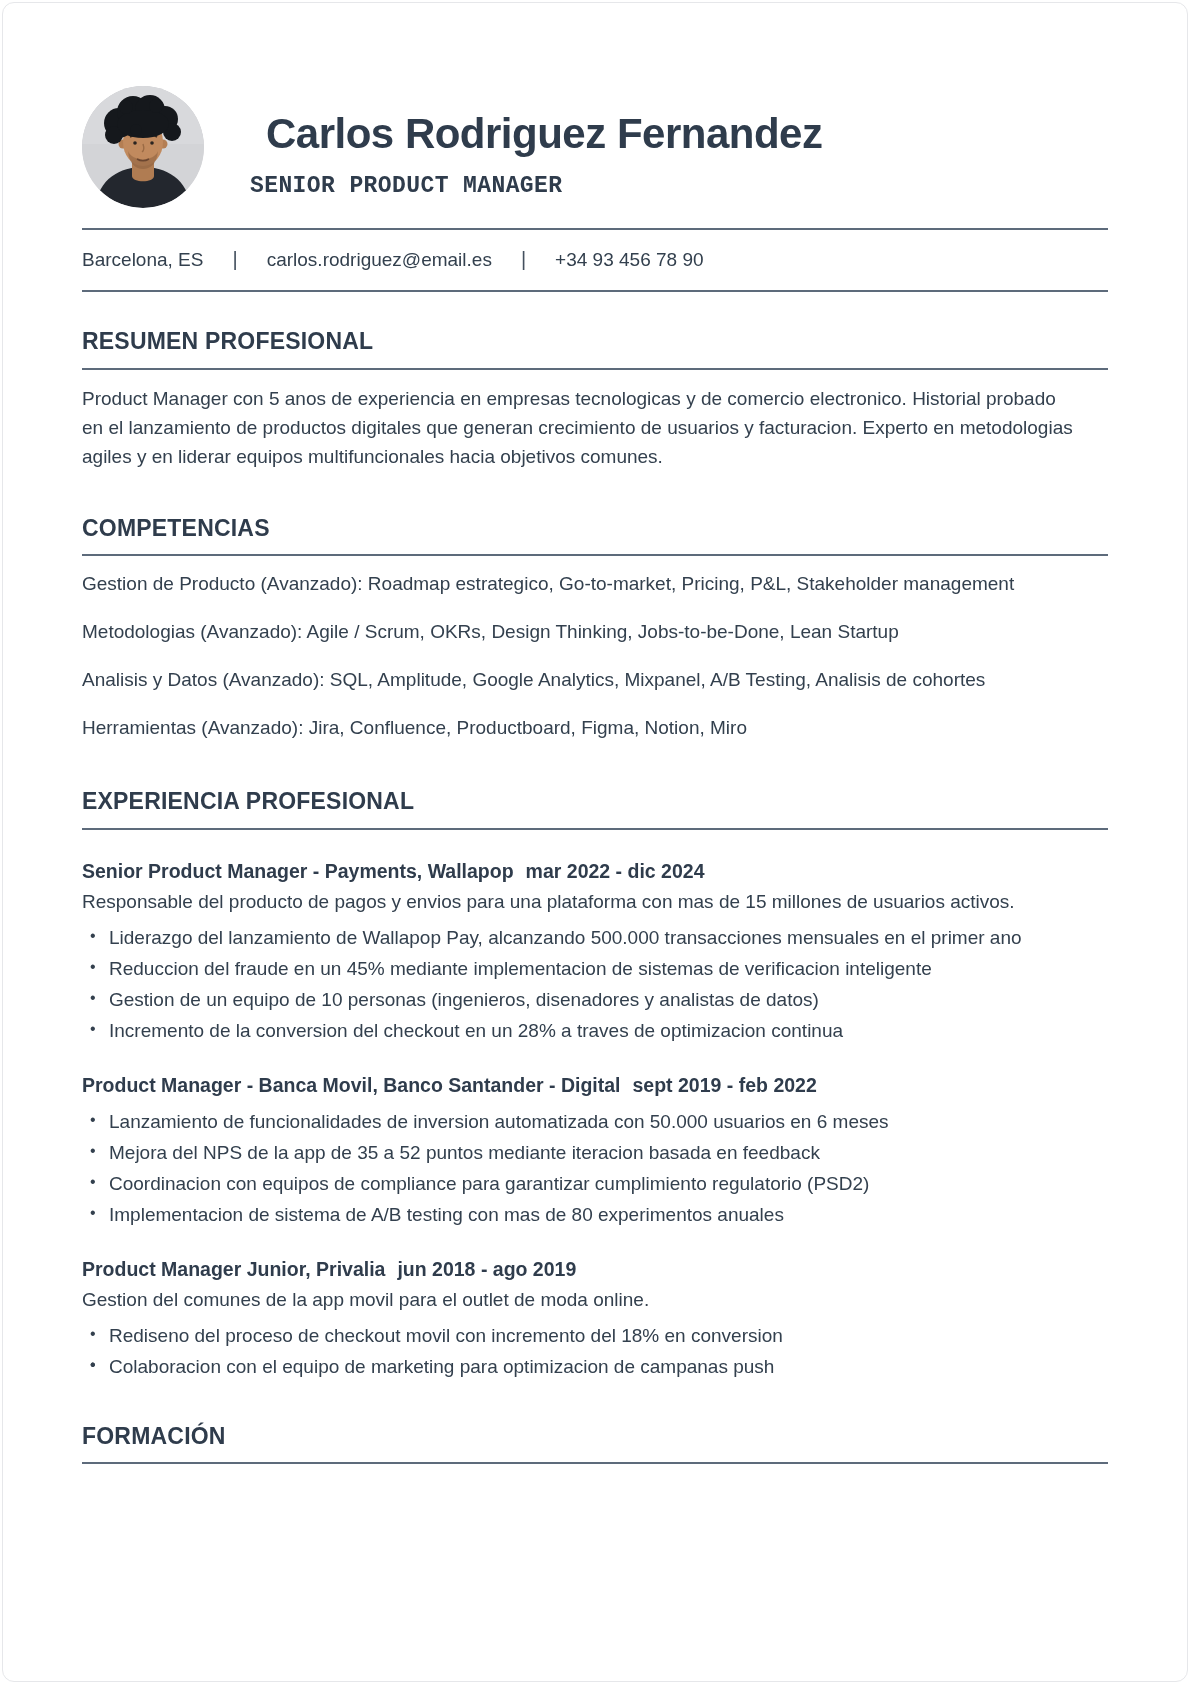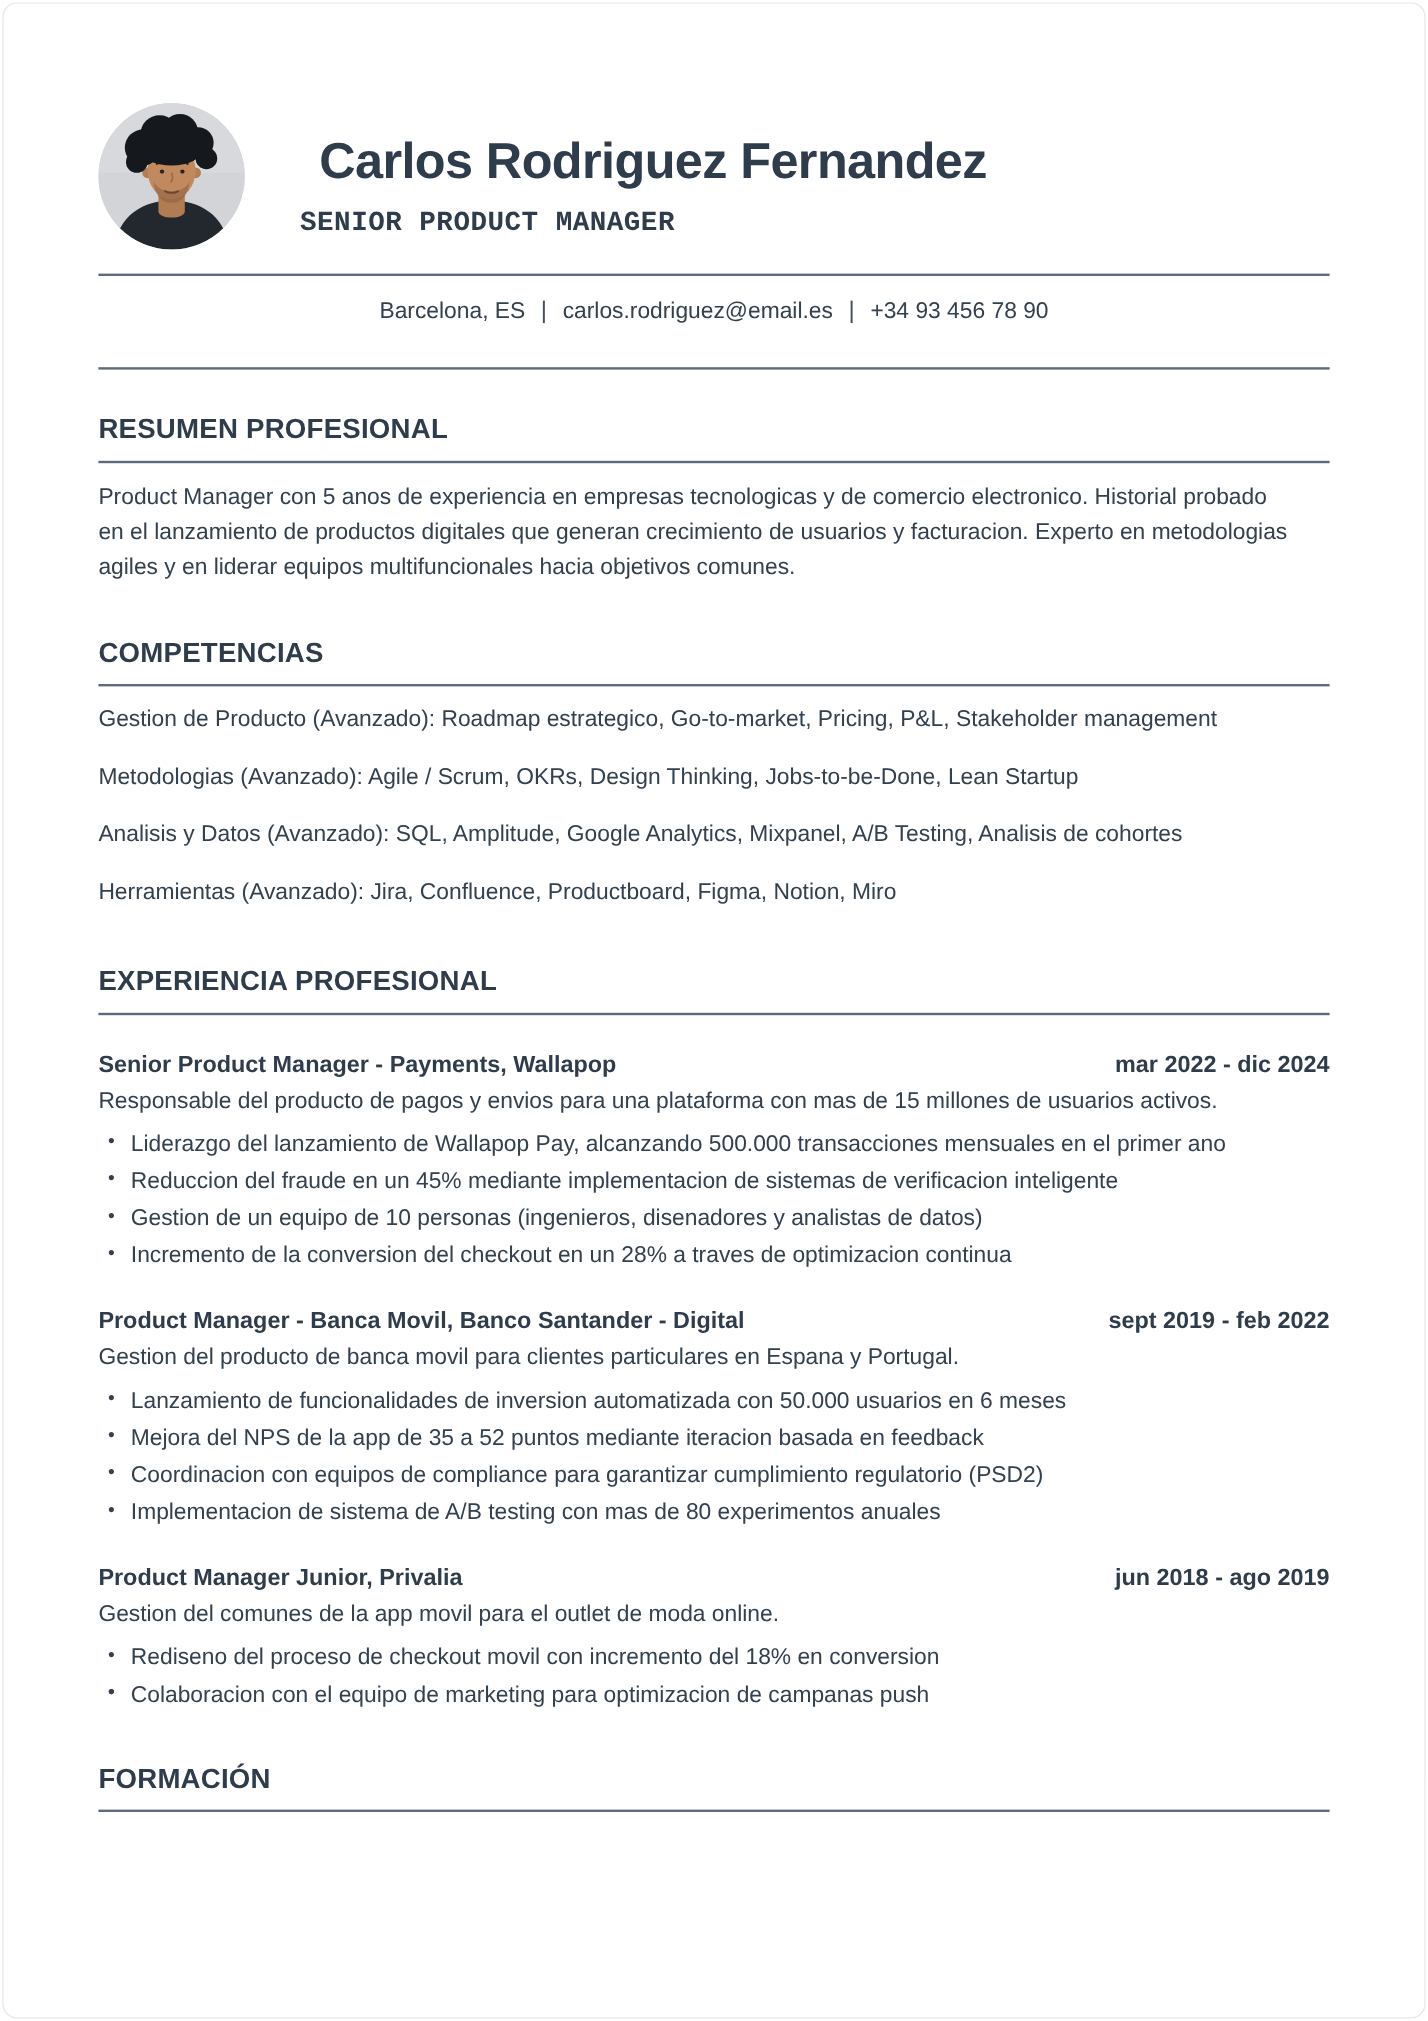--- a/index.html
+++ b/index.html
@@ -13,40 +13,40 @@
   
   .header{display:flex;align-items:center;gap:46px;padding-top:86px;}
   .avatar{width:122px;height:122px;border-radius:50%;overflow:hidden;flex:0 0 auto;background:#d3d4d7;}
   .candidate-name{font-size:42px;font-weight:bold;letter-spacing:-0.5px;color:#2f3c4c;line-height:1.08;margin:16px;}
   .candidate-title{font-size:23px;font-weight:bold;letter-spacing:0.4px;color:#2f3c4c;margin-top:12px;font-family:Liberation Mono, monospace;}
 
   .rule{border:none;border-top:2px solid #5d6b7b;margin:0;}
   .rule-header-top{margin-top:20px;}
 
   
-  .contact{display:flex;justify-content:center;align-items:center;gap:13px;font-size:19px;padding:18px 0 35px;color:#33404e;}
+  .contact{display:flex;align-items:center;gap:29px;font-size:19px;padding:18px 0 19px;color:#33404e;}
   .contact .sep{color:#44505e;font-size:20px;}
 
   
   .sec h2{font-size:23px;font-weight:bold;letter-spacing:0.2px;color:#2f3c4c;margin:0;line-height:1.2;}
   .sec .rule-under{margin-top:12px;}
   .sec-resumen{margin-top:36px;}
   .sec-competencias{margin-top:44px;}
   .sec-experiencia{margin-top:46px;}
   .sec-formacion{margin-top:42px;}
 
   .summary{font-size:19px;line-height:29px;margin-top:14px;max-width:1000px;}
 
   .skills{margin-top:4px;}
   .skill{font-size:19px;line-height:29px;margin-top:13px;}
   .skills .skill:first-child{max-width:950px;}
 
   .job{margin-top:26px;}
   .jobs .job:first-child{margin-top:27px;}
-  .job-head{display:flex;justify-content:space-between;align-items:baseline;gap:28px;}
+  .job-head{display:flex;align-items:baseline;gap:12px;}
   .job-title{font-size:19.5px;font-weight:bold;color:#2f3c4c;line-height:29px;}
   .job-dates{font-size:19.5px;font-weight:bold;color:#2f3c4c;line-height:29px;white-space:nowrap;}
   .job-desc{font-size:19px;line-height:29px;max-width:990px;margin-top:1px;}
   .bullets{list-style:none;margin:7px 0 0;padding:0;}
   .bullets li{position:relative;padding-left:27px;font-size:19px;line-height:29px;margin-top:2px;max-width:990px;}
   .bullet-dot{position:absolute;left:8px;top:-2px;font-size:16px;color:#33404e;}
 </style>
 </head>
 <body>
 
@@ -153,21 +153,20 @@
           <li><span class="bullet-dot">•</span><span>Gestion de un equipo de 10 personas (ingenieros, disenadores y analistas de datos)</span></li>
           <li><span class="bullet-dot">•</span><span>Incremento de la conversion del checkout en un 28% a traves de optimizacion continua</span></li>
         </ul>
       </div>
 
       <div class="job">
         <div class="job-head">
           <span class="job-title">Product Manager - Banca Movil, Banco Santander - Digital</span>
           <span class="job-dates">sept 2019 - feb 2022</span>
         </div>
-        <div class="job-desc">Gestion del producto de banca movil para clientes particulares en Espana y Portugal.</div>
         <ul class="bullets">
           <li><span class="bullet-dot">•</span><span>Lanzamiento de funcionalidades de inversion automatizada con 50.000 usuarios en 6 meses</span></li>
           <li><span class="bullet-dot">•</span><span>Mejora del NPS de la app de 35 a 52 puntos mediante iteracion basada en feedback</span></li>
           <li><span class="bullet-dot">•</span><span>Coordinacion con equipos de compliance para garantizar cumplimiento regulatorio (PSD2)</span></li>
           <li><span class="bullet-dot">•</span><span>Implementacion de sistema de A/B testing con mas de 80 experimentos anuales</span></li>
         </ul>
       </div>
 
       <div class="job">
         <div class="job-head">

